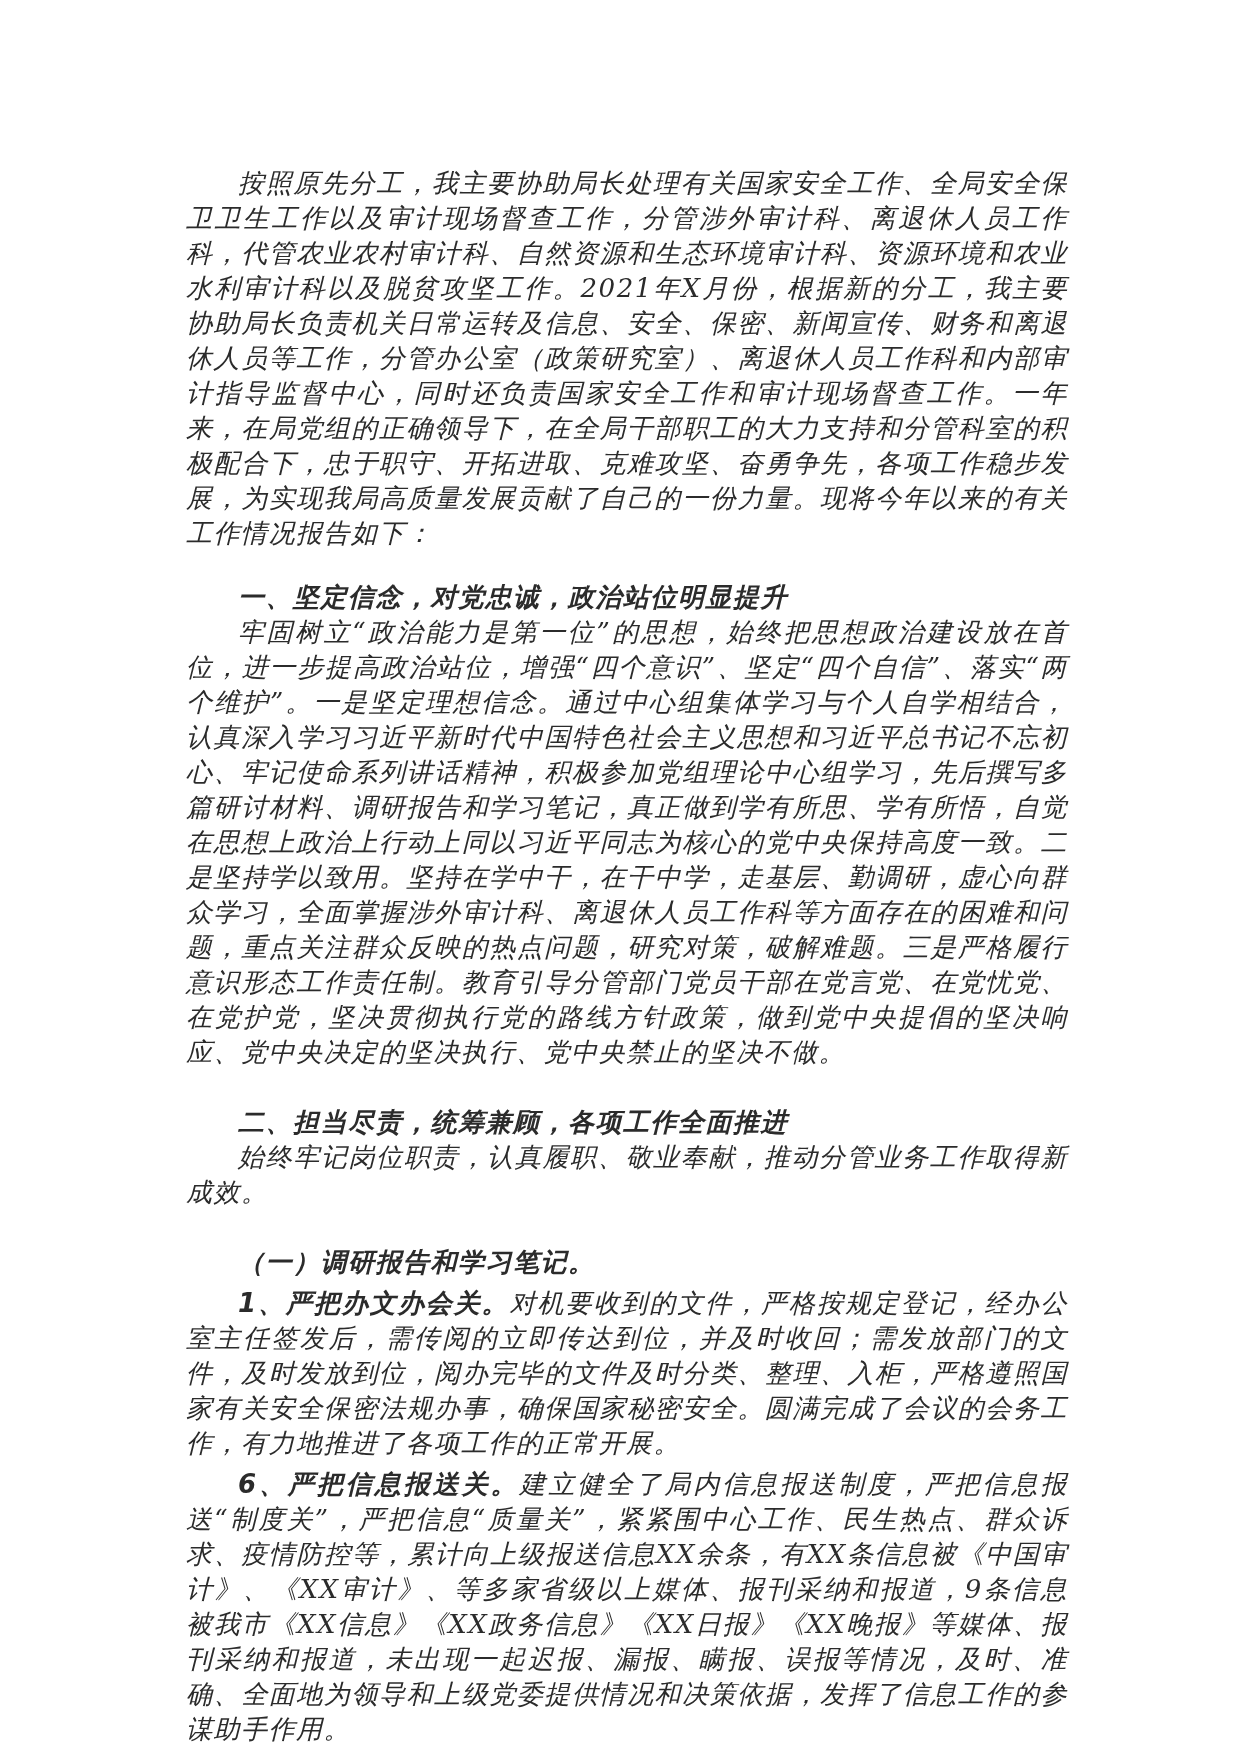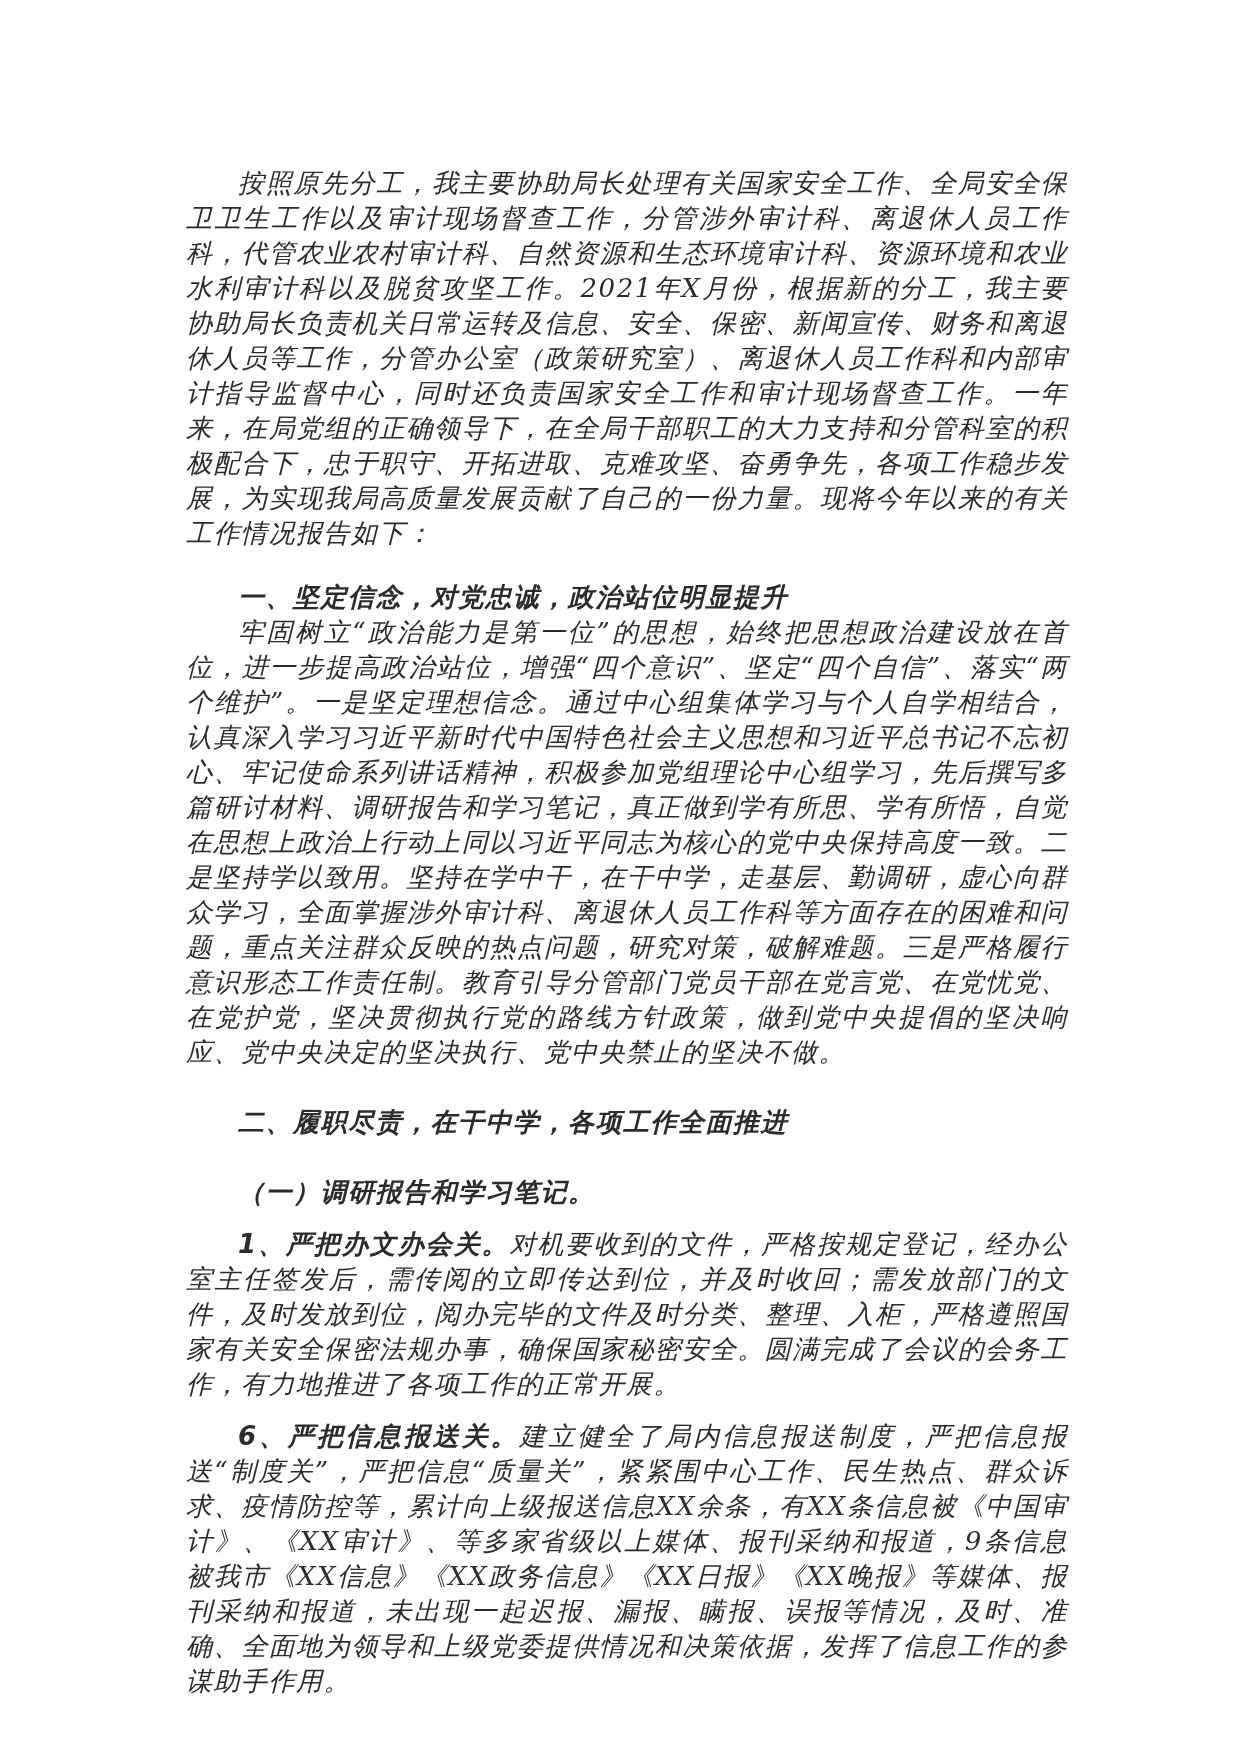--- a/index.html
+++ b/index.html
@@ -12,32 +12,33 @@
     font-family: "DejaVu Serif", "Liberation Serif", serif;
     font-size: 26px;
     line-height: 35px;
     color: #2b2b2b;
     letter-spacing: 1.5px;
   }
   p { margin: 0; text-align: justify; font-style: italic; }
   .indent { text-indent: 2em; }
   .heading { font-family: "DejaVu Sans", "Liberation Sans", sans-serif; font-weight: bold; text-indent: 2em; margin-top: 29px; }
   .gap-before { margin-top: 35px; }
-  .small-gap { margin-top: 17px; }
+  .small-gap { margin-top: 6px; }
   .lead-bold { font-family: "DejaVu Sans", "Liberation Sans", sans-serif; font-weight: bold; }
 </style>
 </head>
 <body>
 
 <div class="page">
   <p class="indent">按照原先分工，我主要协助局长处理有关国家安全工作、全局安全保卫卫生工作以及审计现场督查工作，分管涉外审计科、离退休人员工作科，代管农业农村审计科、自然资源和生态环境审计科、资源环境和农业水利审计科以及脱贫攻坚工作。2021年X月份，根据新的分工，我主要协助局长负责机关日常运转及信息、安全、保密、新闻宣传、财务和离退休人员等工作，分管办公室（政策研究室）、离退休人员工作科和内部审计指导监督中心，同时还负责国家安全工作和审计现场督查工作。一年来，在局党组的正确领导下，在全局干部职工的大力支持和分管科室的积极配合下，忠于职守、开拓进取、克难攻坚、奋勇争先，各项工作稳步发展，为实现我局高质量发展贡献了自己的一份力量。现将今年以来的有关工作情况报告如下：</p>
 
   <p class="heading">一、坚定信念，对党忠诚，政治站位明显提升</p>
   <p class="indent">牢固树立“政治能力是第一位”的思想，始终把思想政治建设放在首位，进一步提高政治站位，增强“四个意识”、坚定“四个自信”、落实“两个维护”。一是坚定理想信念。通过中心组集体学习与个人自学相结合，认真深入学习习近平新时代中国特色社会主义思想和习近平总书记不忘初心、牢记使命系列讲话精神，积极参加党组理论中心组学习，先后撰写多篇研讨材料、调研报告和学习笔记，真正做到学有所思、学有所悟，自觉在思想上政治上行动上同以习近平同志为核心的党中央保持高度一致。二是坚持学以致用。坚持在学中干，在干中学，走基层、勤调研，虚心向群众学习，全面掌握涉外审计科、离退休人员工作科等方面存在的困难和问题，重点关注群众反映的热点问题，研究对策，破解难题。三是严格履行意识形态工作责任制。教育引导分管部门党员干部在党言党、在党忧党、在党护党，坚决贯彻执行党的路线方针政策，做到党中央提倡的坚决响应、党中央决定的坚决执行、党中央禁止的坚决不做。</p>
 
-  <p class="heading gap-before">二、履职尽责，在干中学，各项工作全面推进</p>
+  <p class="heading gap-before">二、担当尽责，统筹兼顾，各项工作全面推进</p>
+  <p class="indent">始终牢记岗位职责，认真履职、敬业奉献，推动分管业务工作取得新成效。</p>
 
   <p class="heading gap-before">（一）调研报告和学习笔记。</p>
 
   <p class="indent small-gap"><span class="lead-bold">1、严把办文办会关。</span><span>对机要收到的文件，严格按规定登记，经办公室主任签发后，需传阅的立即传达到位，并及时收回；需发放部门的文件，及时发放到位，阅办完毕的文件及时分类、整理、入柜，严格遵照国家有关安全保密法规办事，确保国家秘密安全。圆满完成了会议的会务工作，有力地推进了各项工作的正常开展。</span></p>
 
   <p class="indent small-gap"><span class="lead-bold">6、严把信息报送关。</span><span>建立健全了局内信息报送制度，严把信息报送“制度关”，严把信息“质量关”，紧紧围中心工作、民生热点、群众诉求、疫情防控等，累计向上级报送信息XX余条，有XX条信息被《中国审计》、《XX审计》、等多家省级以上媒体、报刊采纳和报道，9条信息被我市《XX信息》《XX政务信息》《XX日报》《XX晚报》等媒体、报刊采纳和报道，未出现一起迟报、漏报、瞒报、误报等情况，及时、准确、全面地为领导和上级党委提供情况和决策依据，发挥了信息工作的参谋助手作用。</span></p>
 </div>
 
 </body></html>

